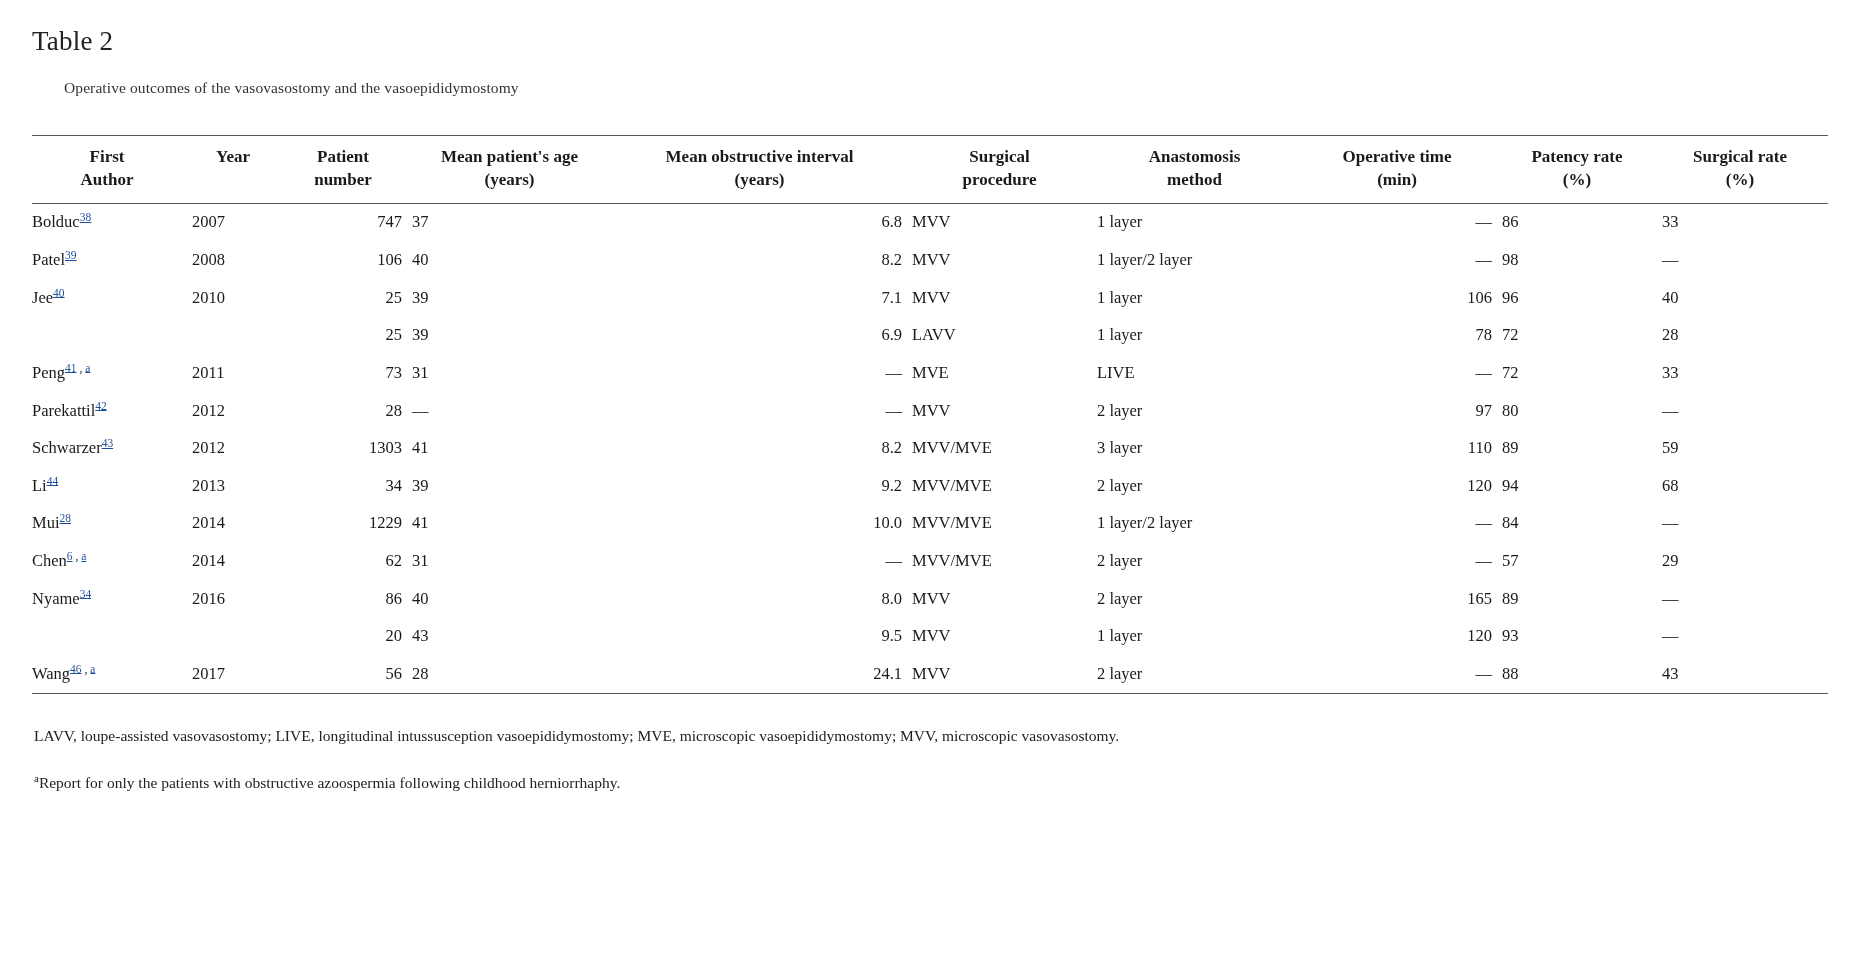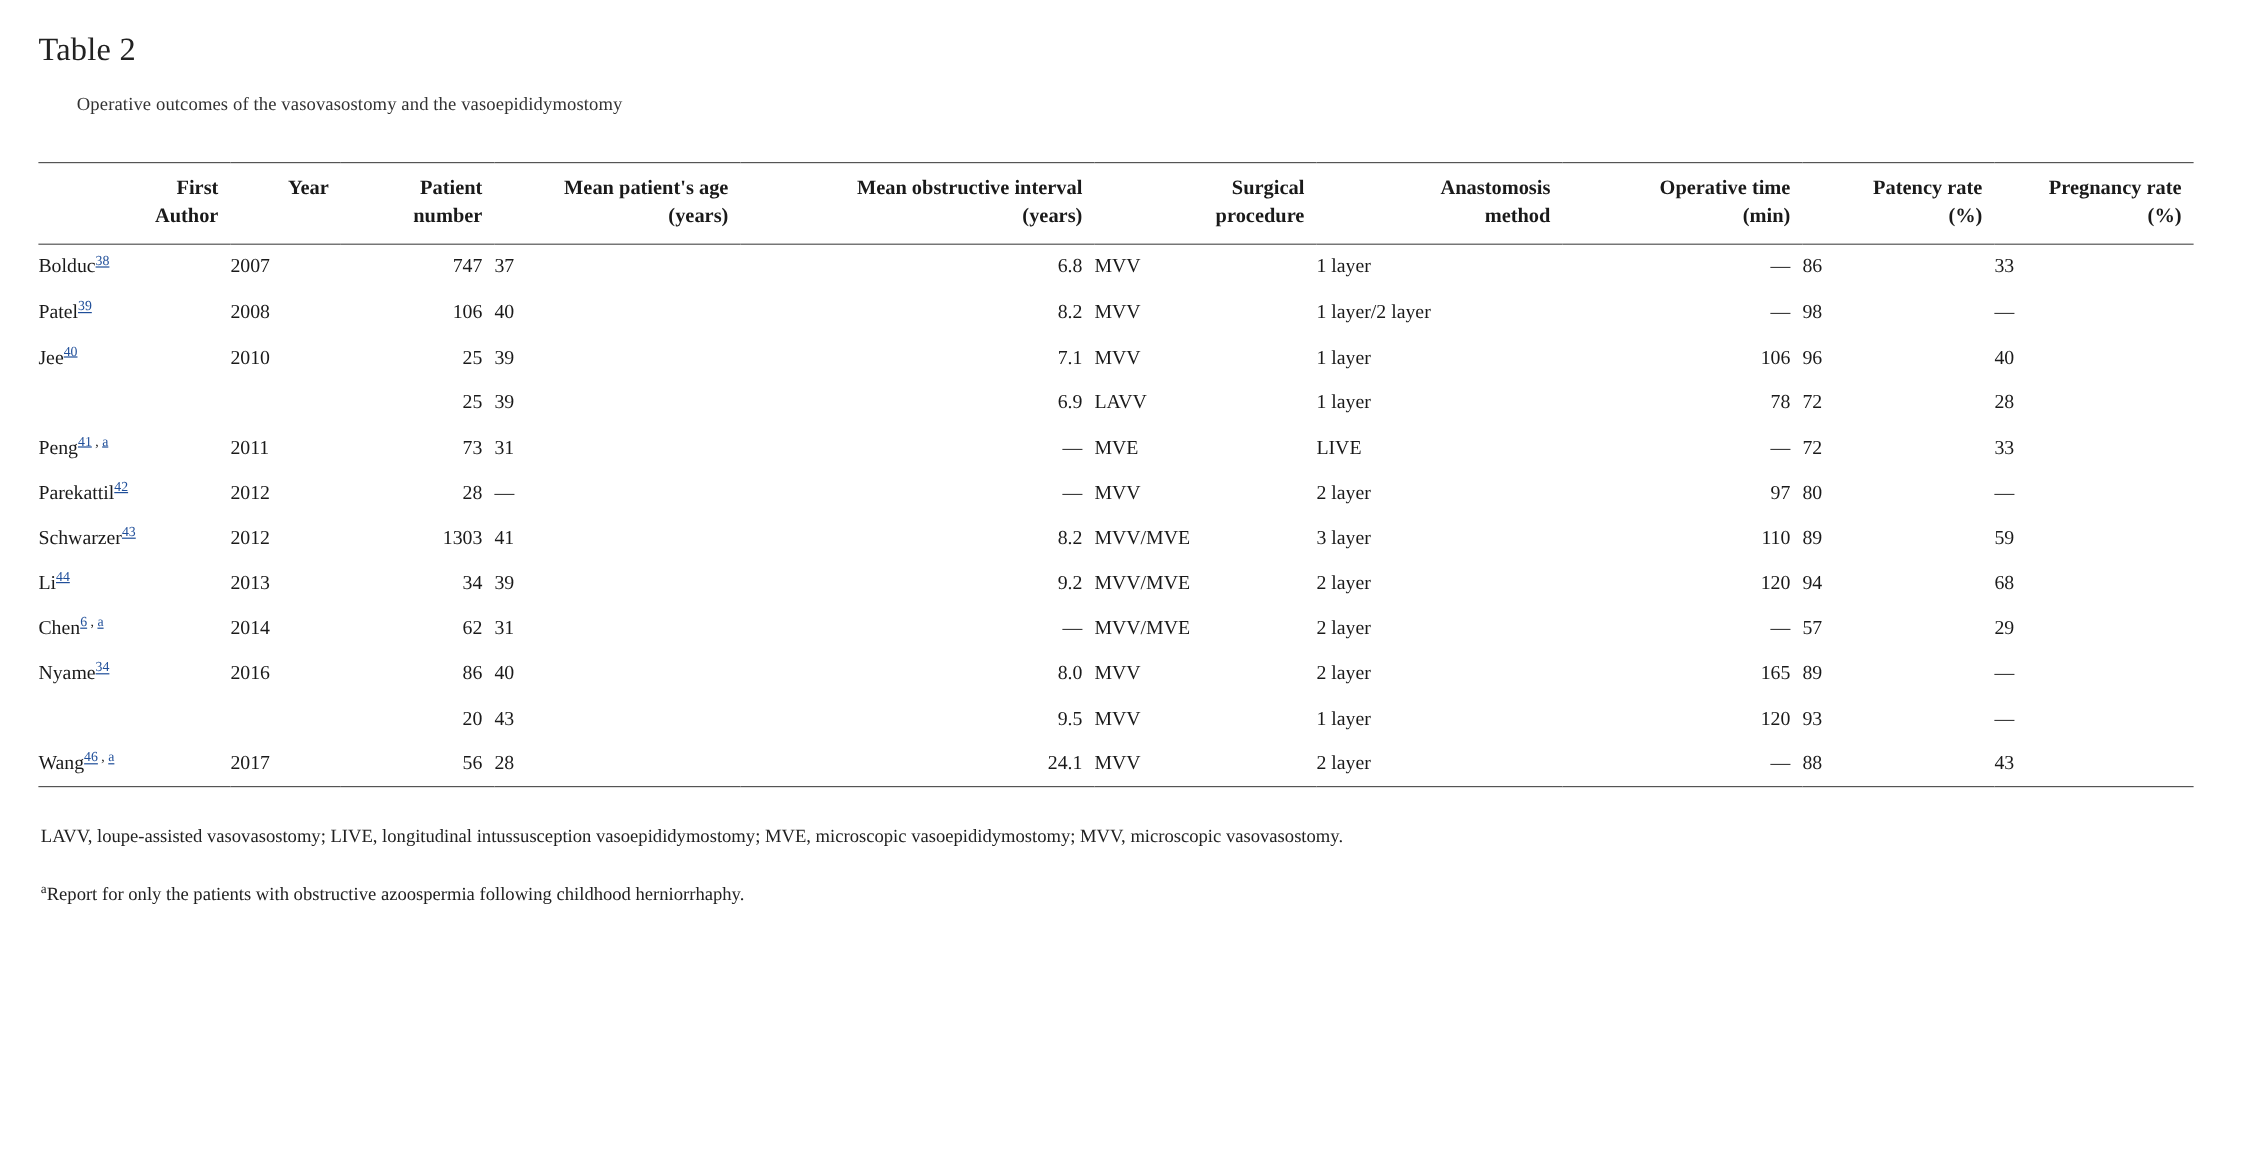--- a/index.html
+++ b/index.html
@@ -36,21 +36,21 @@
   .table-wrap {
     margin-top: 38px;
     padding: 0 2px;
   }
   table.data {
     width: 100%;
     border-collapse: collapse;
     font-size: 16.5px;
   }
   table.data thead th {
-    text-align: right;
+    text-align: center;
     vertical-align: top;
     font-weight: bold;
     font-size: 17px;
     padding: 9px 10px 11px 0;
     line-height: 1.38;
     white-space: pre-line;
   }
   table.data thead tr {
     border-top: 1.6px solid #555555;
     border-bottom: 1.3px solid #555555;
@@ -153,21 +153,21 @@
           <th class="num-right">Mean obstructive interval
 (years)</th>
           <th>Surgical
 procedure</th>
           <th>Anastomosis
 method</th>
           <th class="num-right-med">Operative time
 (min)</th>
           <th>Patency rate
 (%)</th>
-          <th>Pregnancy rate
+          <th>Surgical rate
 (%)</th>
         </tr>
       </thead>
       <tbody id="table-body">
           <tr>
             <td><span>Bolduc</span><sup class="ref"><a>38</a></sup></td>
             <td>2007</td>
             <td class="num-right-med">747</td>
             <td>37</td>
             <td class="num-right">6.8</td>
@@ -255,20 +255,32 @@
             <td class="num-right-med">34</td>
             <td>39</td>
             <td class="num-right">9.2</td>
             <td>MVV/MVE</td>
             <td>2 layer</td>
             <td class="num-right-med">120</td>
             <td>94</td>
             <td>68</td>
           </tr>
           <tr>
+            <td><span>Mui</span><sup class="ref"><a>28</a></sup></td>
+            <td>2014</td>
+            <td class="num-right-med">1229</td>
+            <td>41</td>
+            <td class="num-right">10.0</td>
+            <td>MVV/MVE</td>
+            <td>1 layer/2 layer</td>
+            <td class="num-right-med">—</td>
+            <td>84</td>
+            <td>—</td>
+          </tr>
+          <tr>
             <td><span>Chen</span><sup class="ref"><a>6</a><span class="sep"> , </span><a>a</a></sup></td>
             <td>2014</td>
             <td class="num-right-med">62</td>
             <td>31</td>
             <td class="num-right">—</td>
             <td>MVV/MVE</td>
             <td>2 layer</td>
             <td class="num-right-med">—</td>
             <td>57</td>
             <td>29</td>

